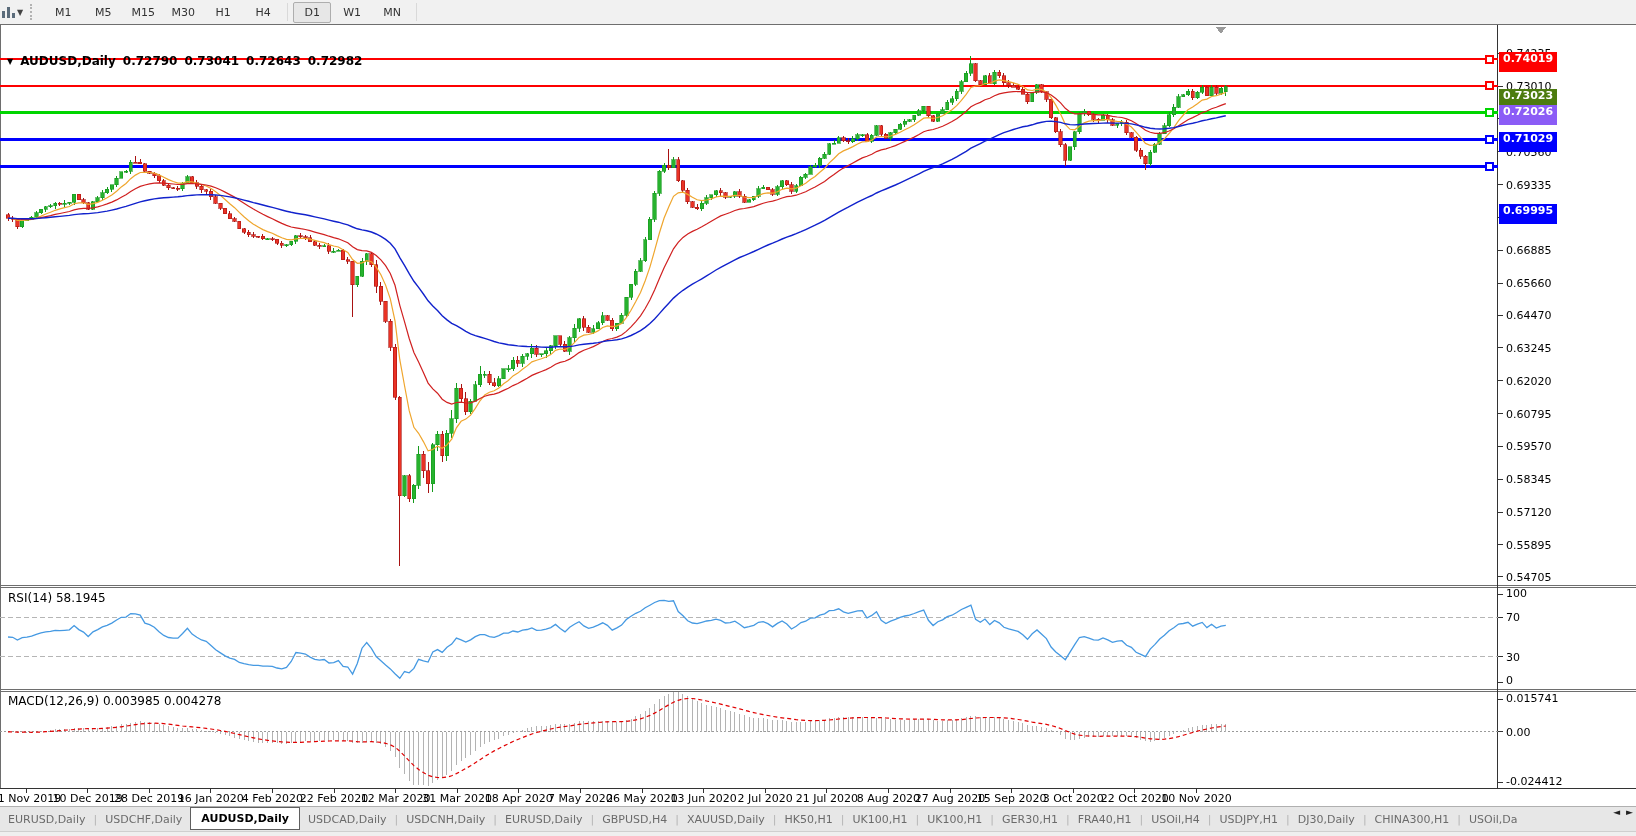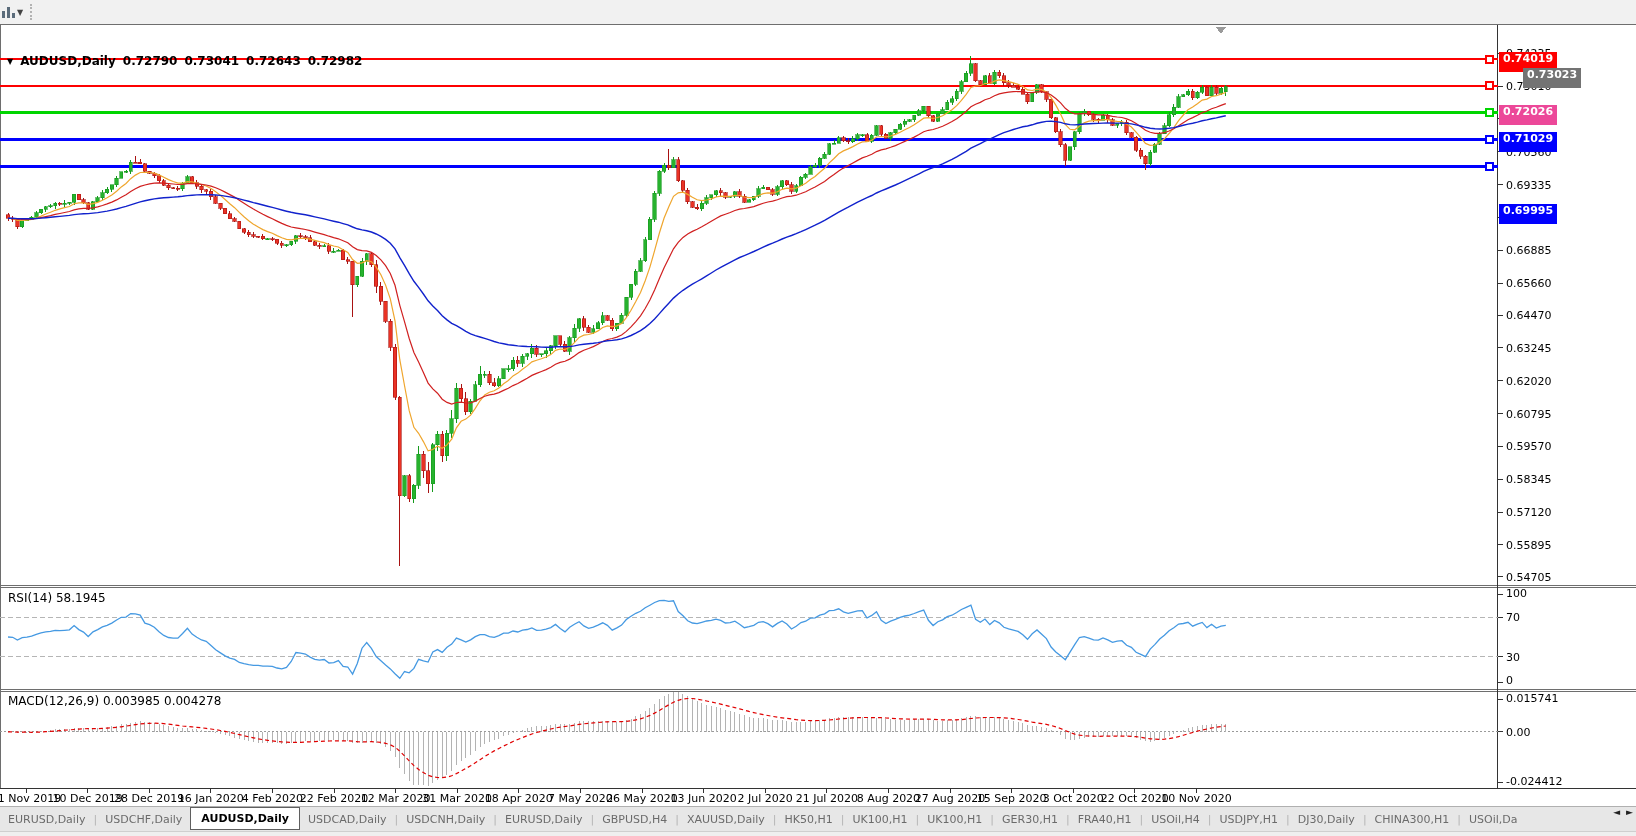--- a/index.html
+++ b/index.html
@@ -56,20 +56,33 @@
 <div id="screen">
 
   <div id="toolbar">
     <div id="tool-icon">
       <div class="bar b1"></div>
         <div class="bar b2"></div>
         <div class="bar b3"></div>
     </div>
     <span class="caret">▼</span>
     <div class="grip"></div>
+    <div id="tfbuttons" style="display: flex; align-items: center;">
+        <div class="tfbtn">M1</div>
+        <div class="tfbtn">M5</div>
+        <div class="tfbtn">M15</div>
+        <div class="tfbtn">M30</div>
+        <div class="tfbtn">H1</div>
+        <div class="tfbtn">H4</div>
+        <div class="toolsep"></div>
+        <div class="tfbtn active">D1</div>
+        <div class="tfbtn">W1</div>
+        <div class="tfbtn">MN</div>
+        <div class="toolsep"></div>
+      </div>
   </div>
 
   <div id="chartwin">
     <svg id="gfx" width="1636" height="812" viewBox="0 24 1636 812" shape-rendering="crispEdges">
         <g stroke="#6e6e6e" stroke-width="1">
           <line x1="0" y1="24.5" x2="1636" y2="24.5"></line>
           <line x1="0.5" y1="24.5" x2="0.5" y2="788.5"></line>
           <line x1="0" y1="585.5" x2="1636" y2="585.5"></line>
           <line x1="0" y1="587.5" x2="1636" y2="587.5"></line>
           <line x1="0" y1="689.5" x2="1636" y2="689.5"></line>
@@ -982,22 +995,22 @@
       <span>0.73041</span>
       <span>0.72643</span>
       <span>0.72982</span>
     </div>
 
     <div class="panel-label" style="top:567px">RSI(14) 58.1945</div>
     <div class="panel-label" style="top:670px">MACD(12,26,9) 0.003985 0.004278</div>
 
     <div id="badges">
         <div class="badge" style="top: 28px; background: rgb(254, 0, 0);">0.74019</div>
-        <div class="badge" style="top: 44px; background: #737373; margin-left: 24px;">0.73023</div>
-        <div class="badge" style="top: 81.4323px; background: #ec4899;">0.72026</div>
+        <div class="badge" style="top: 65px; background: #4d7c0f;">0.73023</div>
+        <div class="badge" style="top: 81.4323px; background: #8b5cf6;">0.72026</div>
         <div class="badge" style="top: 108.162px; background: rgb(0, 0, 254);">0.71029</div>
         <div class="badge" style="top: 135.883px; background: rgb(0, 0, 254); margin-top: 44px;">0.69995</div>
       </div>
   </div>
 
   <div id="tabbar">
       <div class="tab">EURUSD,Daily</div>
       <span class="tabsep">|</span>
       <div class="tab">USDCHF,Daily</div>
       <div class="tab active">AUDUSD,Daily</div>

